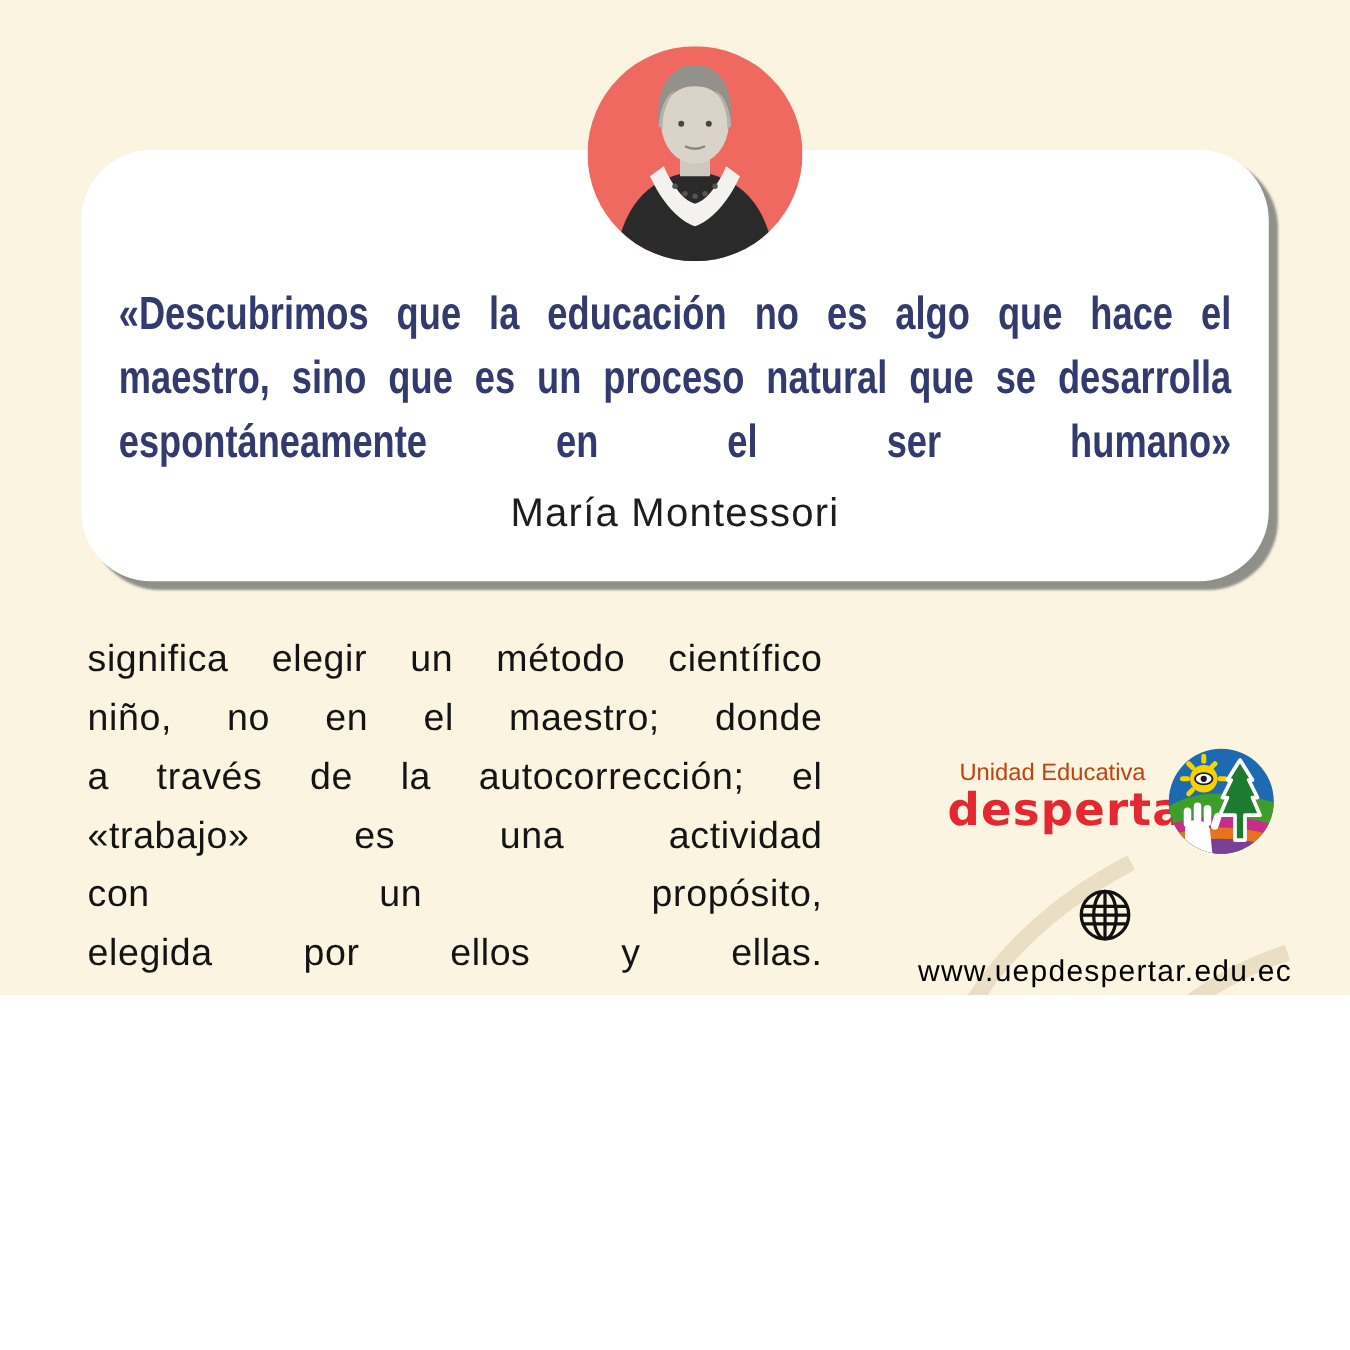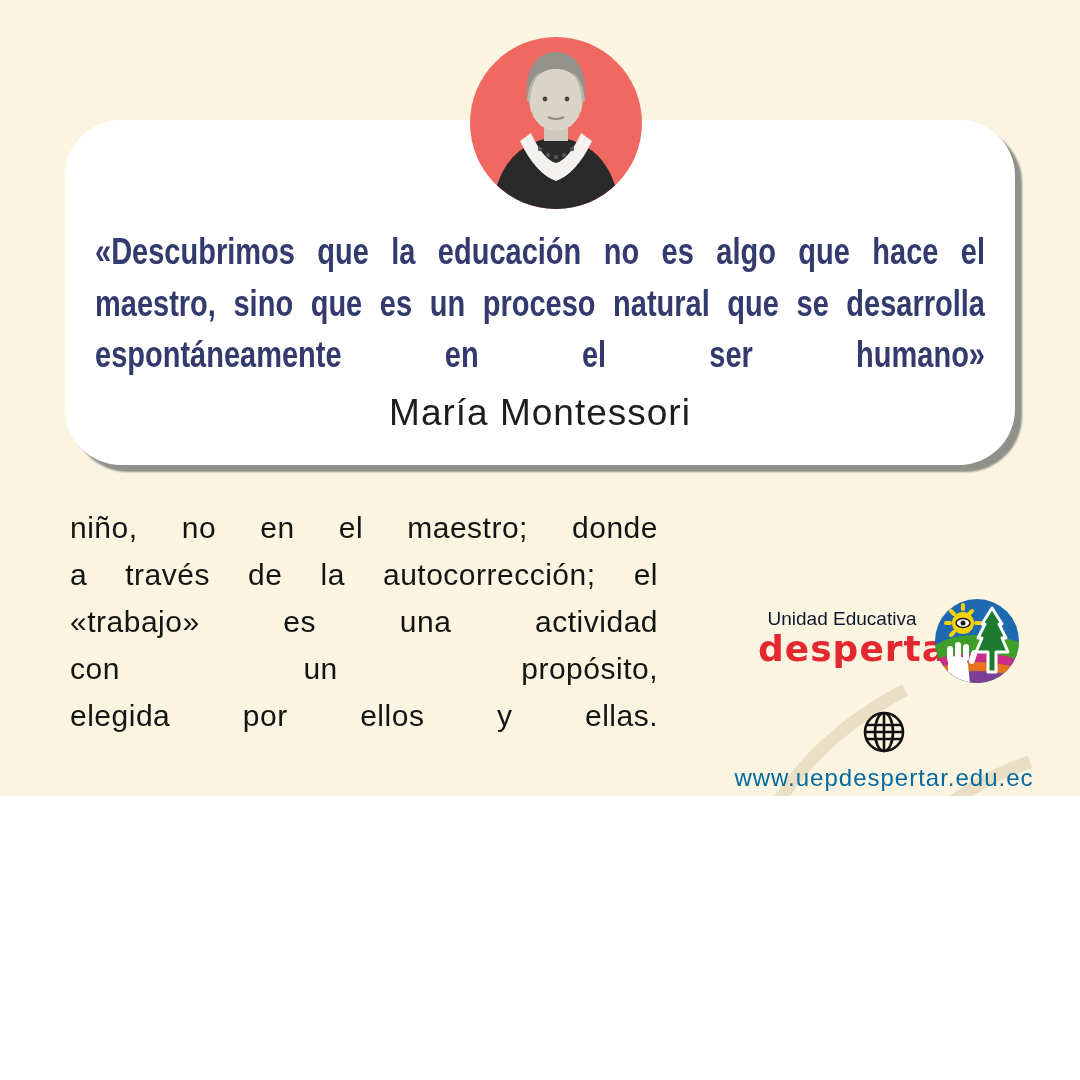--- a/index.html
+++ b/index.html
@@ -25,42 +25,42 @@
     z-index:3;
   }
   .qline{
     font-size:29px;font-weight:bold;color:#333a6d;
     line-height:40px;white-space:normal;
     text-align:justify;text-align-last:justify;
     letter-spacing:0px;
   }
   .attribution{
     position:absolute;left:65px;top:392px;width:950px;
-    text-align:center;font-size:37px;color:#1d1d1d;letter-spacing:1px;
+    text-align:center;font-size:32px;color:#1d1d1d;letter-spacing:1px;
     z-index:3;
   }
   
   .photo{position:absolute;left:470px;top:37px;width:172px;height:172px;z-index:4;}
   
   .body-text{position:absolute;left:70px;top:504px;width:588px;z-index:3;}
   .bline{
     font-size:30px;color:#141414;line-height:47px;letter-spacing:0.5px;
     text-align:justify;text-align-last:justify;
   }
   
   .brand{position:absolute;left:758px;top:598px;display:flex;align-items:flex-start;z-index:3;}
   .brand-text{width:168px;padding-top:10px;text-align:center;}
-  .brand-line1{font-size:19px;color:#0f172a;letter-spacing:0px;}
+  .brand-line1{font-size:19px;color:#c2410c;letter-spacing:0px;}
   .brand-line2{font-size:36px;font-weight:bold;color:#e3282f;letter-spacing:1px;margin-top:-2px;
                font-family:"DejaVu Sans", sans-serif;}
   .emblem{margin-left:8px;}
   .globe{position:absolute;left:862px;top:710px;z-index:3;}
   .website{
     position:absolute;left:724px;top:764px;width:320px;text-align:center;
-    font-size:24px;color:#0369a1;letter-spacing:1px;white-space:nowrap;z-index:3;
+    font-size:24px;color:#000000;letter-spacing:1px;white-space:nowrap;z-index:3;
   }
   .social{position:absolute;left:845px;top:818px;display:flex;align-items:center;z-index:3;}
   .handle{
     position:absolute;left:764px;top:856px;width:240px;text-align:center;
     font-size:28px;color:#8b5cf6;letter-spacing:0.5px;z-index:3;
   }
   .bottom-bar{
     position:absolute;left:0;top:1008px;width:1080px;height:72px;
     background:#f97b6e;z-index:5;
   }
@@ -108,20 +108,21 @@
   </div>
 
   <div class="quote">
     <div class="qline">«Descubrimos que la educación no es algo que hace el</div>
     <div class="qline">maestro, sino que es un proceso natural que se desarrolla</div>
     <div class="qline">espontáneamente en el ser humano»</div>
   </div>
   <div class="attribution">María Montessori</div>
 
   <div class="body-text">
+    <div class="bline">significa elegir un método científico</div>
     <div class="bline">niño, no en el maestro; donde</div>
     <div class="bline">a través de la autocorrección; el</div>
     <div class="bline">«trabajo» es una actividad</div>
     <div class="bline">con un propósito,</div>
     <div class="bline">elegida por ellos y ellas.</div>
   </div>
 
   <div class="brand">
     <div class="brand-text">
       <div class="brand-line1">Unidad Educativa</div>

